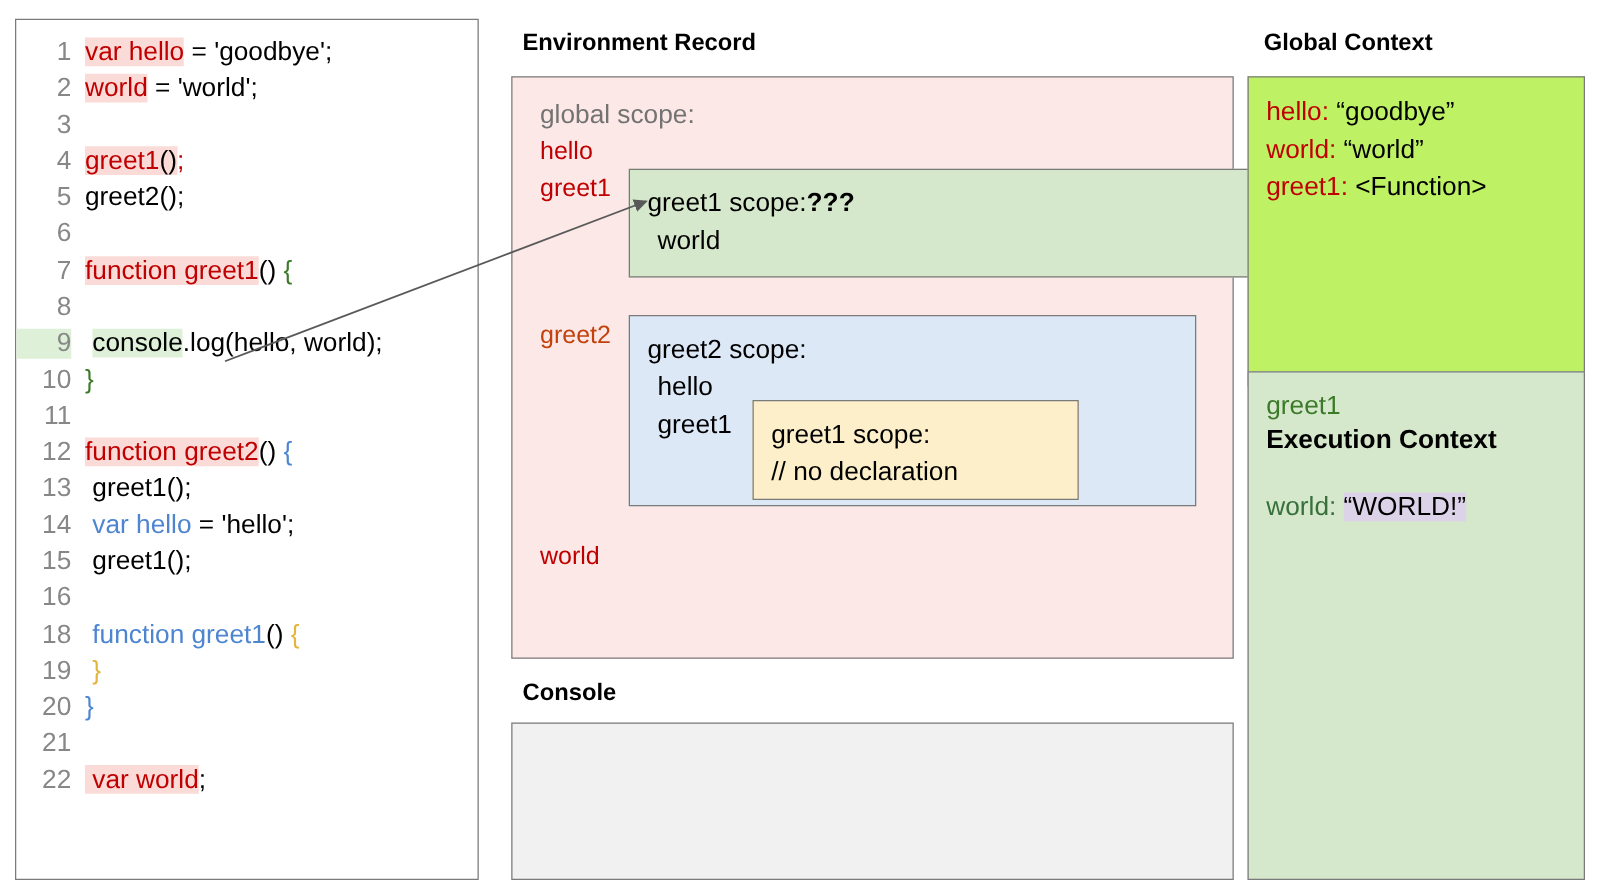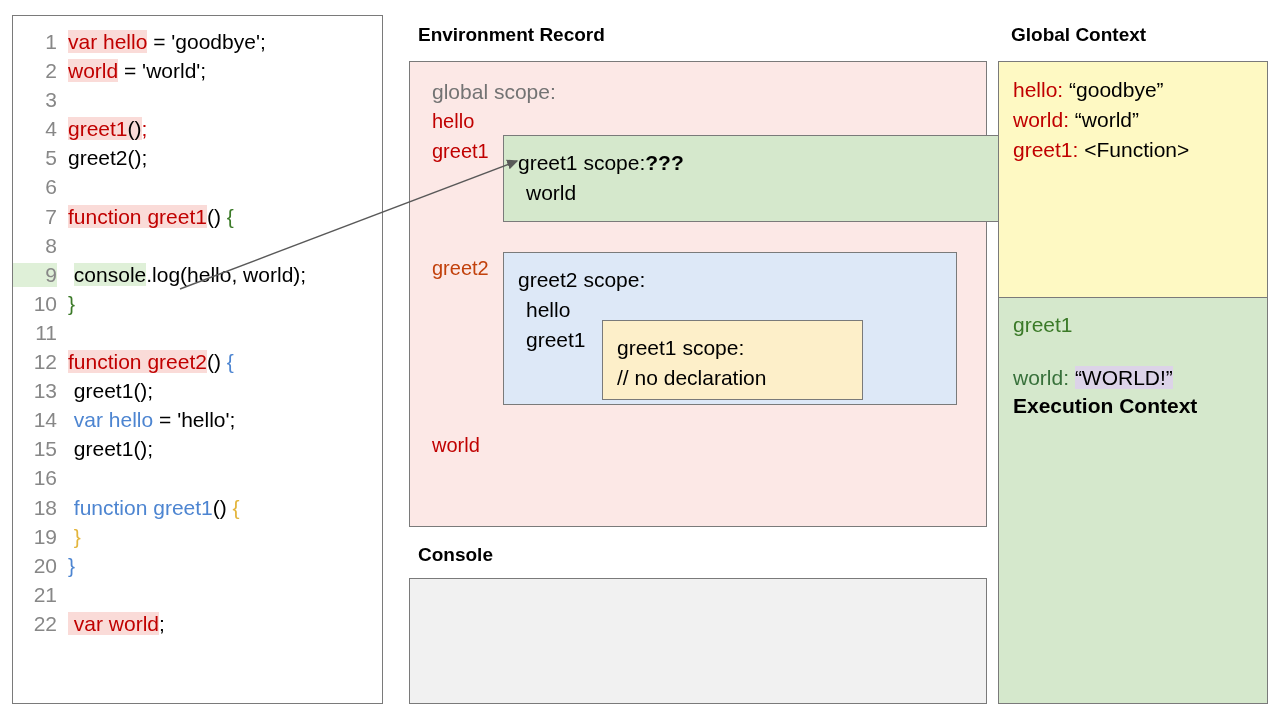--- a/index.html
+++ b/index.html
@@ -120,21 +120,21 @@
     width:578px;height:126px;
     background:#f1f1f1;
   }
 
   
   #global-title{position:absolute;left:1011px;top:25px;}
   #global-box{
     position:absolute;
     left:998px;top:61px;
     width:270px;height:248px;
-    background:#fef9c3;
+    background:#bef264;
   }
   #exec-box{
     position:absolute;
     left:998px;top:297px;
     width:270px;height:407px;
     background:#d5e8cc;
   }
   .ctx-line{
     font-size:21px;
     line-height:1.42;
@@ -230,22 +230,22 @@
   <div class="ctx-pad" id="global-entries">
       <div class="ctx-line"><span class="t-red">hello:</span><span class="t-black"> “goodbye”</span></div>
       <div class="ctx-line"><span class="t-red">world:</span><span class="t-black"> “world”</span></div>
       <div class="ctx-line"><span class="t-red">greet1:</span><span class="t-black"> &lt;Function&gt;</span></div>
     </div>
 </div>
 
 <div id="exec-box" class="box">
   <div class="ctx-pad">
     <div id="exec-greet1">greet1</div>
+    <div id="exec-title">Execution Context</div>
     <div id="exec-world"><span class="t-darkgreen">world:</span><span> </span><span class="hl-purple">“WORLD!”</span></div>
-    <div id="exec-title">Execution Context</div>
   </div>
 </div>
 
 <svg id="arrow-svg">
   <defs>
     <marker id="ah" markerWidth="9" markerHeight="9" refX="7" refY="4.5" orient="auto">
       <path d="M0,0.8 L8,4.5 L0,8.2 z" fill="#595959"></path>
     </marker>
   </defs>
   <line id="arrow-line" x1="180" y1="289" x2="517" y2="161" stroke="#595959" stroke-width="1.4" marker-end="url(#ah)"></line>

